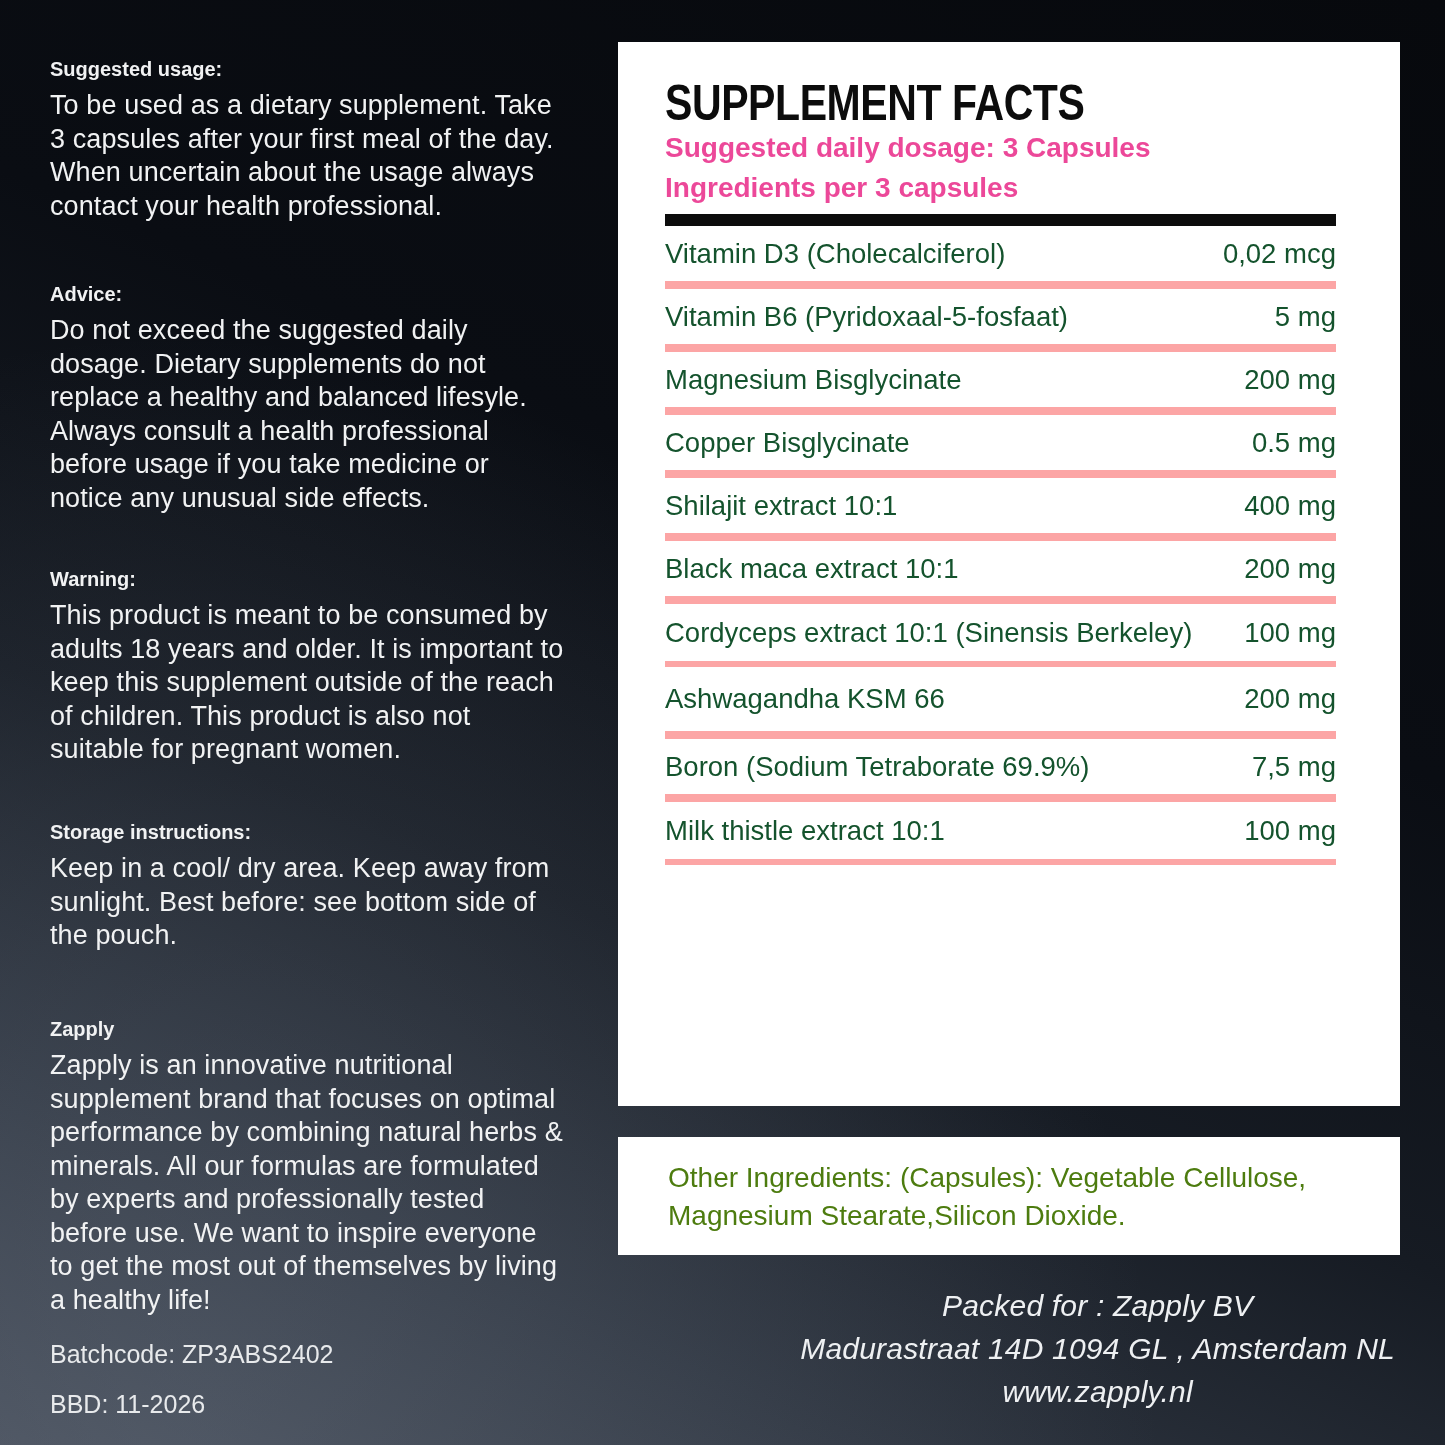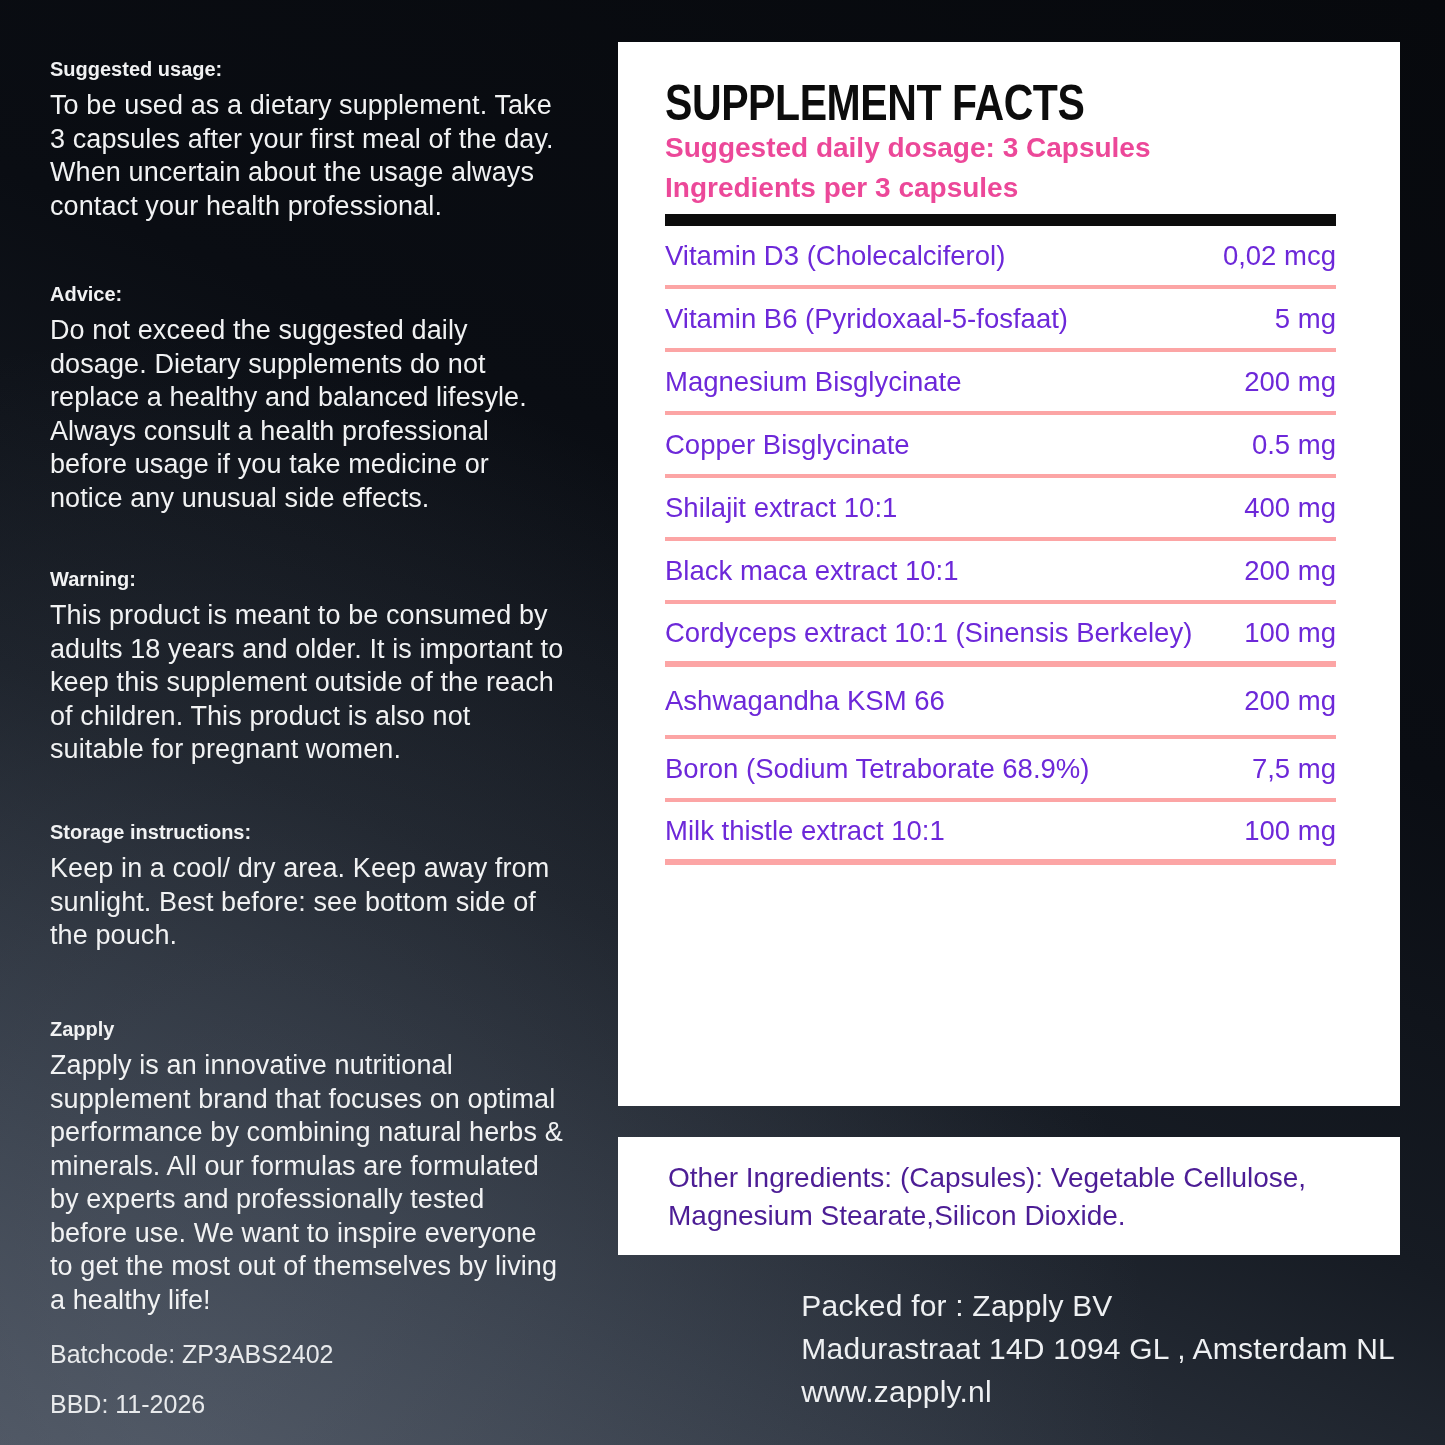--- a/index.html
+++ b/index.html
@@ -28,39 +28,39 @@
   .facts-title{
     margin:0;font-size:50px;font-weight:900;line-height:50px;
     letter-spacing:-0.5px;transform:scaleX(0.82);transform-origin:left center;
     white-space:nowrap;color:#0c0c0c;
   }
   .facts-sub{font-size:28px;font-weight:bold;line-height:40px;color:#ec4899;}
   .thick-bar{height:12px;background:#0c0c0c;margin-top:6px;}
   .facts-table{width:100%;}
   .frow{
     display:flex;justify-content:space-between;align-items:center;
-    height:63px;box-sizing:border-box;border-bottom:4px solid #fca5a5;
-    font-size:27.5px;color:#6d28d9;
+    height:63px;box-sizing:border-box;border-bottom:8px solid #fca5a5;
+    font-size:27.5px;color:#14532d;
   }
   .frow:nth-child(7){border-bottom-width:6px;}
   .frow:nth-child(8){height:72px;}
   .frow:last-child{border-bottom-width:6px;}
   .fname{text-align:left;}
   .famt{text-align:right;white-space:nowrap;}
   
   .other-panel{
     position:absolute;left:618px;top:1137px;width:782px;height:118px;
-    background:#ffffff;color:#4c1d95;box-sizing:border-box;
+    background:#ffffff;color:#4d7c0f;box-sizing:border-box;
     padding:22px 50px 0 50px;
   }
   .other-panel p{margin:0;font-size:28px;line-height:38px;}
   
   .footer{
-    position:absolute;right:50px;top:1284px;text-align:left;
-    color:#eef0f2;font-size:30px;line-height:43px;letter-spacing:0.2px;
+    position:absolute;right:50px;top:1284px;text-align:center;
+    color:#eef0f2;font-size:30px;line-height:43px;letter-spacing:0.2px;font-style:italic;
   }
 </style>
 </head>
 <body>
 
 <div class="canvas">
 
   <section class="lsec s0">
     <h2>Suggested usage:</h2>
     <p>To be used as a dietary supplement. Take 3 capsules after your first meal of the day. When uncertain about the usage always contact your health professional.</p>
@@ -117,21 +117,21 @@
       </div>
       <div class="frow">
         <span class="fname">Cordyceps extract 10:1 (Sinensis Berkeley)</span>
         <span class="famt">100 mg</span>
       </div>
       <div class="frow">
         <span class="fname">Ashwagandha KSM 66</span>
         <span class="famt">200 mg</span>
       </div>
       <div class="frow">
-        <span class="fname">Boron (Sodium Tetraborate 68.9%)</span>
+        <span class="fname">Boron (Sodium Tetraborate 69.9%)</span>
         <span class="famt">7,5 mg</span>
       </div>
       <div class="frow">
         <span class="fname">Milk thistle extract 10:1</span>
         <span class="famt">100 mg</span>
       </div>
     </div>
   </div>
 
   <div class="other-panel">

